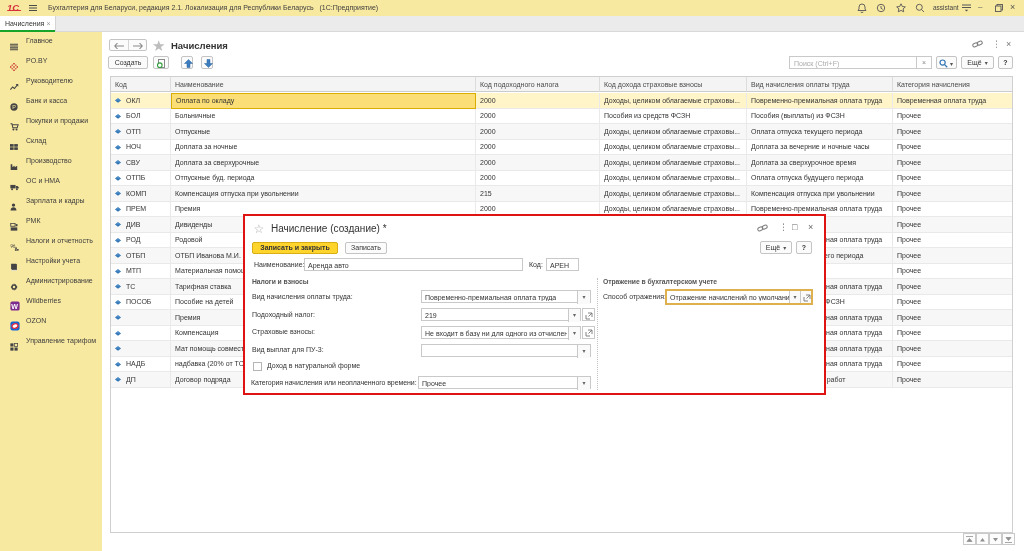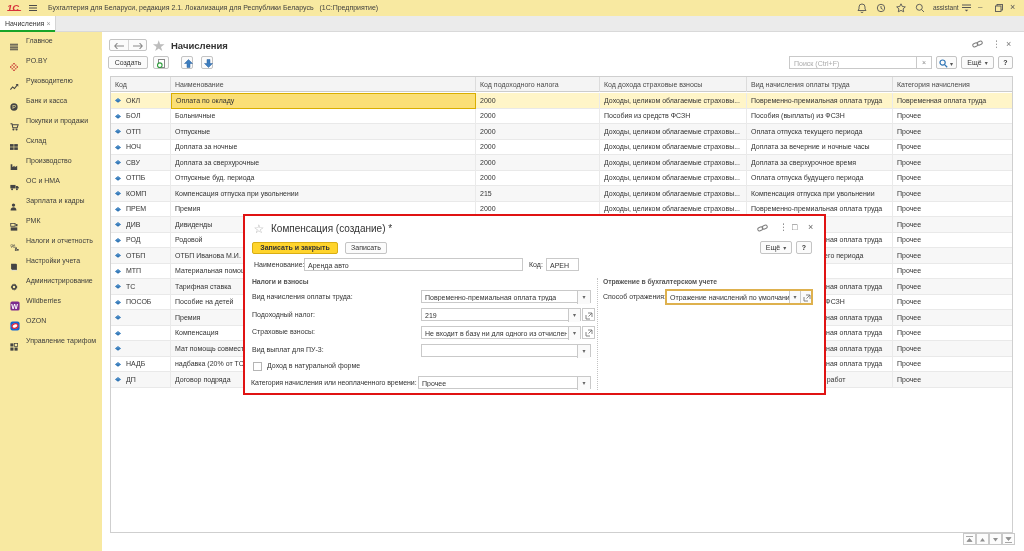--- a/index.html
+++ b/index.html
@@ -552,21 +552,21 @@
     </svg></div>
 <div class="pgbtn abs" style="left:989px;"><svg width="7" height="7" viewBox="0 0 7 7" style="margin-top:2px">
       <path d="M1 2L3.5 5.5 6 2z" fill="#909090"></path>
     </svg></div>
 <div class="pgbtn abs" style="left:1002px;"><svg width="7" height="7" viewBox="0 0 7 7" style="margin-top:2px">
       <path d="M0 6.5h7M1 1.5L3.5 4.5 6 1.5z" fill="#909090" stroke="#909090" stroke-width="0.8"></path>
     </svg></div>
 
 <div id="dlg" class="abs">
   <div id="dstar" class="in">☆</div>
-  <div id="dtitle" class="in">Компенсация (создание) *</div>
+  <div id="dtitle" class="in">Начисление (создание) *</div>
   <svg class="in" style="left:512px;top:8px;width:11px;height:8px" viewBox="0 0 11 8">
       <g fill="none" stroke="#808080" stroke-width="1" stroke-linecap="round">
         <rect x="0.7" y="3.2" width="5.2" height="3.4" rx="1.7" transform="rotate(-25 3.3 4.9)"></rect>
         <rect x="5.1" y="1.4" width="5.2" height="3.4" rx="1.7" transform="rotate(-25 7.7 3.1)"></rect>
       </g>
     </svg>
   <div class="in" style="left:534px;top:6px;font-size:9px;color:#666;">⋮</div>
   <div class="in" style="left:547px;top:6px;font-size:9px;color:#666;">□</div>
   <div class="in" style="left:563px;top:6px;font-size:9px;color:#666;">×</div>
   <div id="dbtn1" class="in">Записать и закрыть</div>

